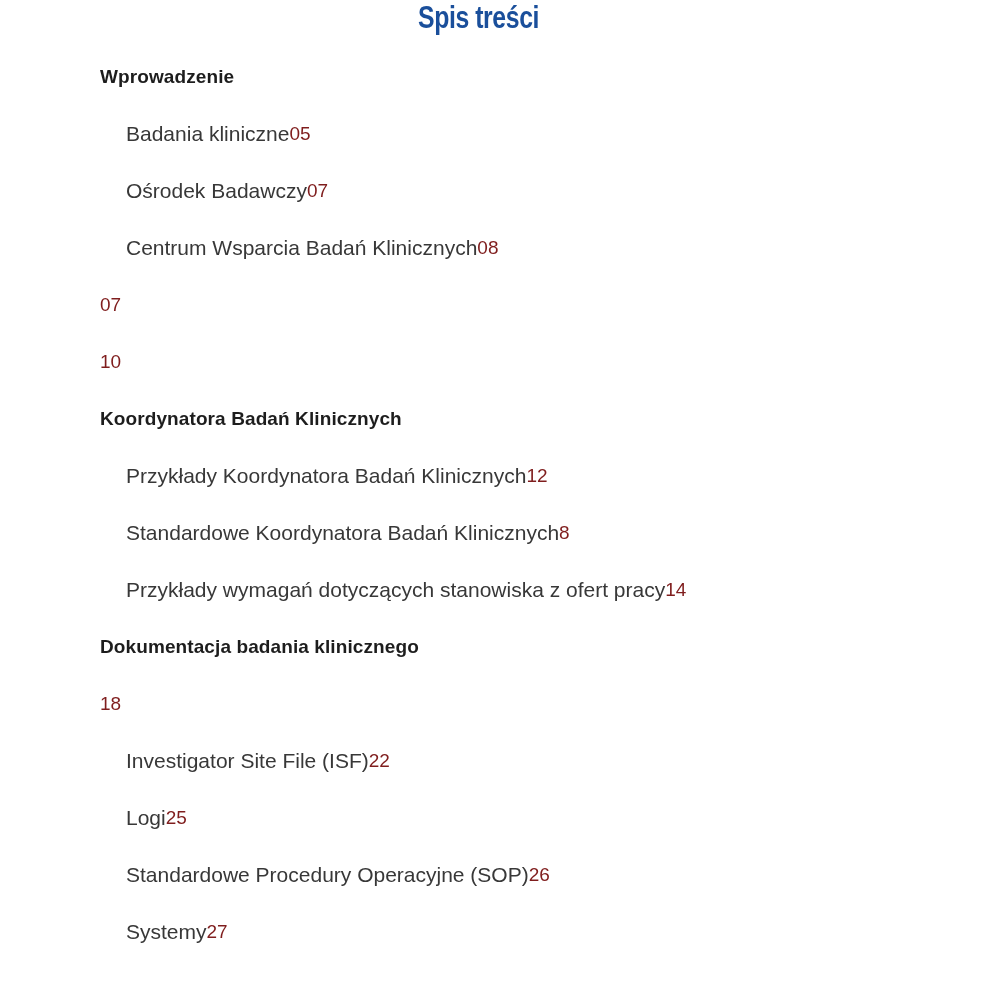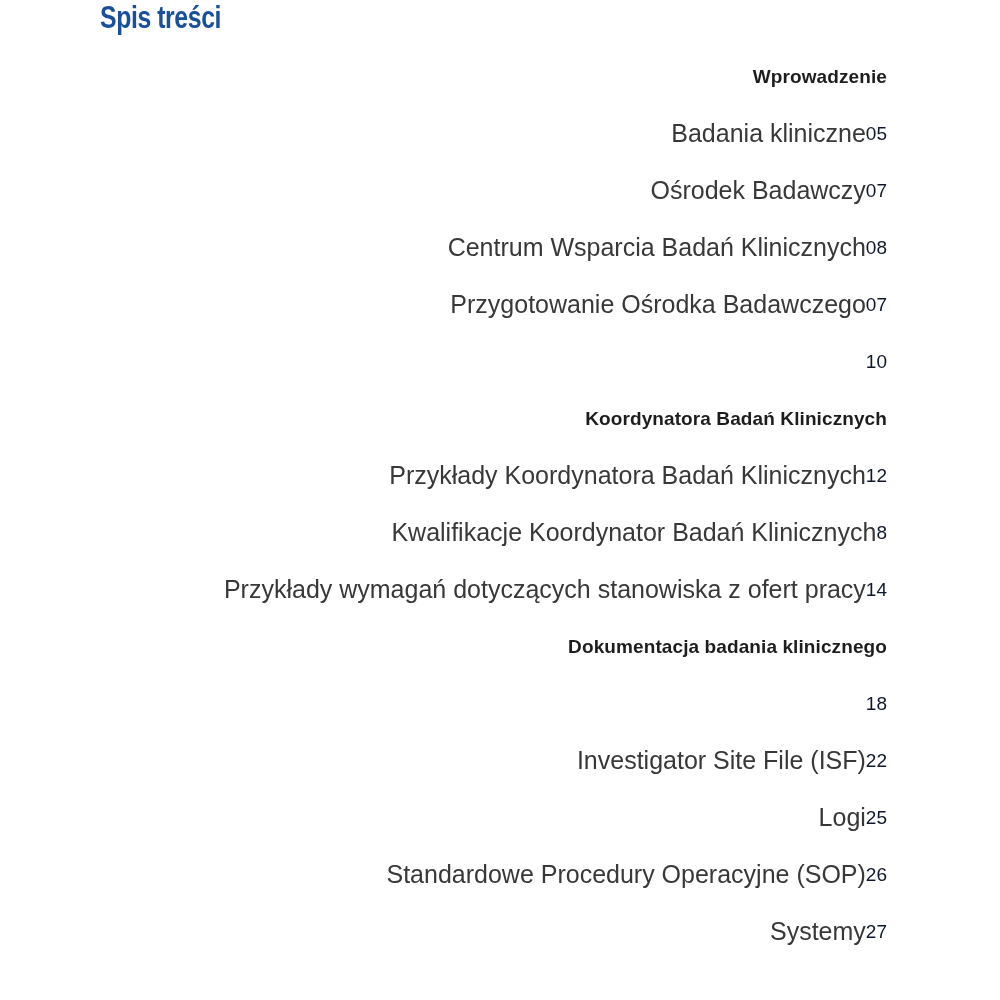--- a/index.html
+++ b/index.html
@@ -18,48 +18,50 @@
     background: #ffffff;
   }
   .doc-title {
     height: 48px;
     padding-top: 2px;
     color: #1a4f9b;
     font-size: 31px;
     font-weight: 800;
     line-height: 1.05;
     white-space: nowrap;
+    text-align: center;
   }
   .doc-title .condense {
     display: inline-block;
     transform: scaleX(0.80);
     transform-origin: left top;
     letter-spacing: -0.5px;
   }
   .toc-row {
     height: 57px;
     display: flex;
     align-items: center;
-    justify-content: flex-end;
+    justify-content: flex-start;
   }
   .toc-heading {
     font-size: 19px;
     font-weight: 700;
     color: #1d1d1d;
     letter-spacing: 0.1px;
   }
   .toc-label {
-    font-size: 25px;
+    font-size: 21px;
     font-weight: 400;
     color: #383838;
+    margin-left: 26px;
   }
   .toc-page {
     font-size: 19px;
     font-weight: 400;
-    color: #0f172a;
+    color: #7f1d1d;
   }
 </style>
 </head>
 <body>
 
 <div class="page">
 
   <h1 class="doc-title"><span class="condense">Spis treści</span></h1>
 
   <div class="toc-row">
@@ -71,36 +73,35 @@
   </div>
   <div class="toc-row">
     <span class="toc-label">Ośrodek Badawczy</span>
     <span class="toc-page">07</span>
   </div>
   <div class="toc-row">
     <span class="toc-label">Centrum Wsparcia Badań Klinicznych</span>
     <span class="toc-page">08</span>
   </div>
   <div class="toc-row">
-    <span class="toc-label">Przygotowanie Ośrodka Badawczego</span>
     <span class="toc-page">07</span>
   </div>
   <div class="toc-row">
     <span class="toc-page">10</span>
   </div>
 
   <div class="toc-row">
     <span class="toc-heading">Koordynatora Badań Klinicznych</span>
   </div>
   <div class="toc-row">
     <span class="toc-label">Przykłady Koordynatora Badań Klinicznych</span>
     <span class="toc-page">12</span>
   </div>
   <div class="toc-row">
-    <span class="toc-label">Kwalifikacje Koordynator Badań Klinicznych</span>
+    <span class="toc-label">Standardowe Koordynatora Badań Klinicznych</span>
     <span class="toc-page">8</span>
   </div>
   <div class="toc-row">
     <span class="toc-label">Przykłady wymagań dotyczących stanowiska z ofert pracy</span>
     <span class="toc-page">14</span>
   </div>
 
   <div class="toc-row">
     <span class="toc-heading">Dokumentacja badania klinicznego</span>
   </div>

